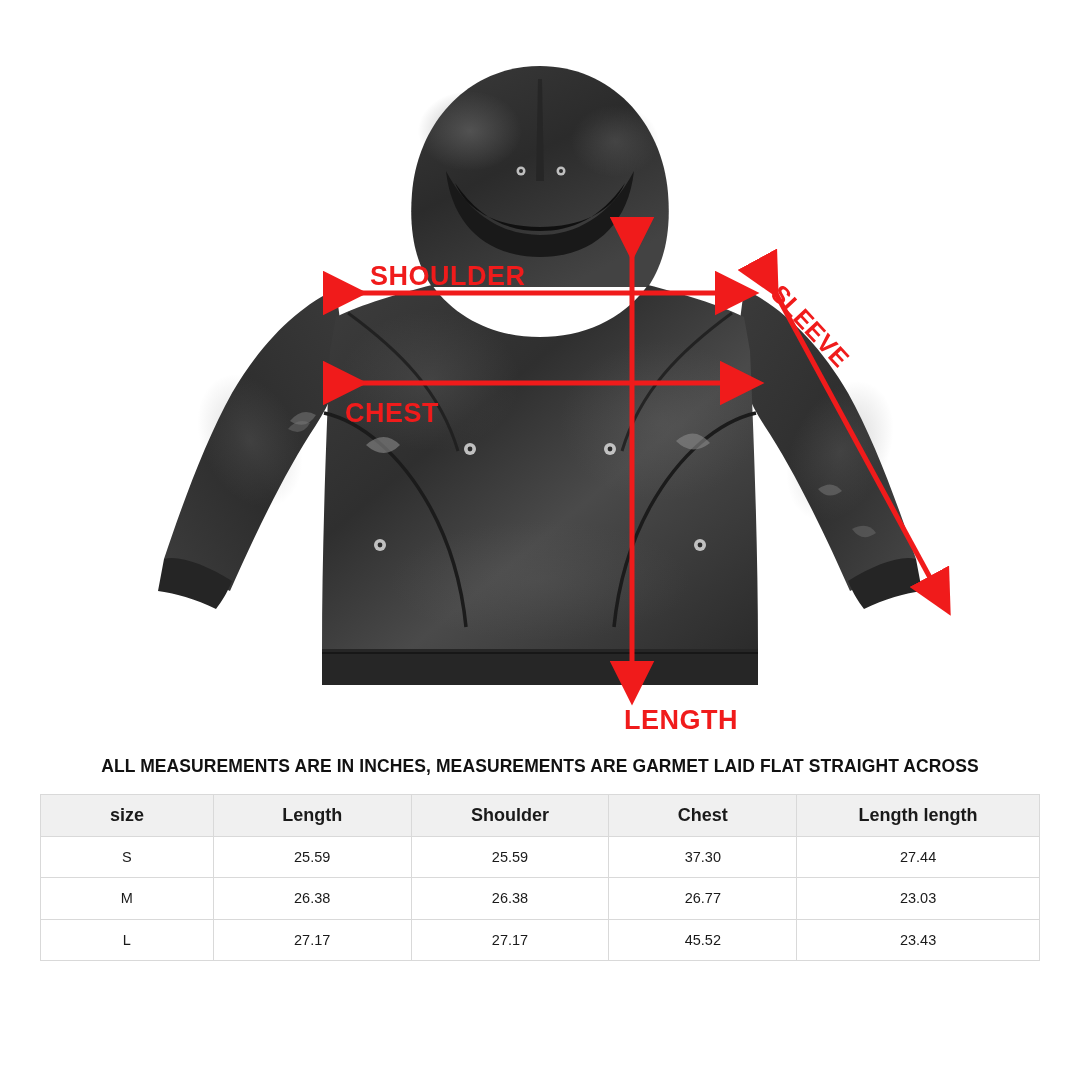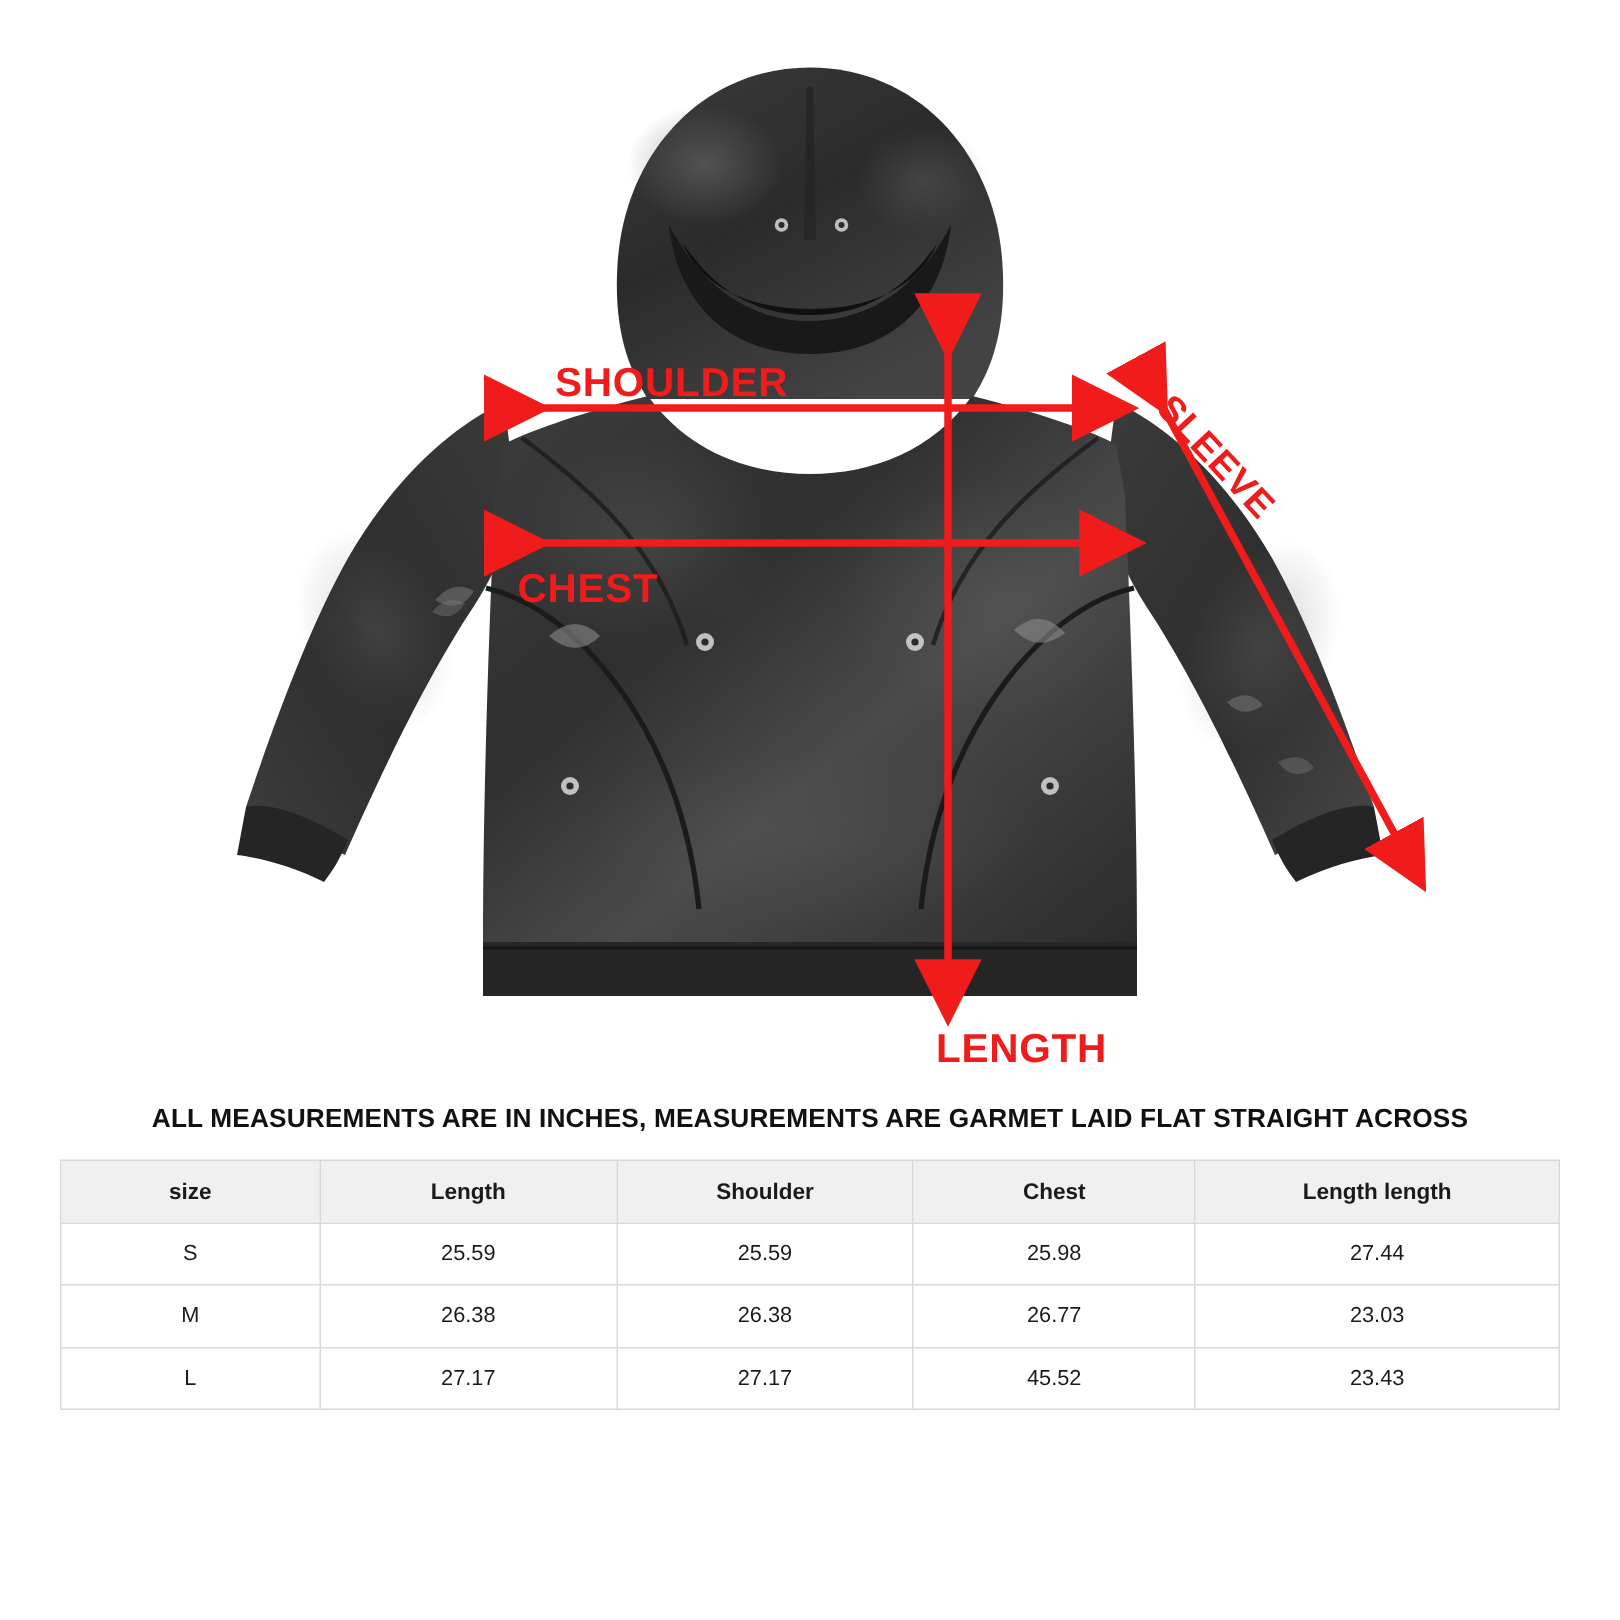--- a/index.html
+++ b/index.html
@@ -7,20 +7,21 @@
     margin: 0; padding: 0;
     width: 1080px; height: 1080px;
     background: #ffffff;
     font-family: "Liberation Sans", sans-serif;
     overflow: hidden;
   }
   #page {
     position: relative;
     width: 1080px; height: 1057px;
     background: #ffffff;
+    margin-top: 21px;
   }
 
   
   #garment-area {
     position: absolute;
     left: 0; top: 0;
     width: 1080px; height: 730px;
   }
   #garment-svg {
     position: absolute;
@@ -83,21 +84,21 @@
   table#size-table td {
     border: 1px solid #d9d9d9;
     text-align: center;
     height: 41.5px;
     padding: 0 4px;
     font-weight: 400;
   }
   table#size-table thead th {
     background: #f0f0f0;
     font-weight: 700;
-    font-size: 15px;
+    font-size: 18px;
   }
   table#size-table tbody td:first-child { width: 173px; }
   table#size-table tbody td:nth-child(2) { width: 198px; }
   table#size-table tbody td:nth-child(3) { width: 198px; }
   table#size-table tbody td:nth-child(4) { width: 188px; }
   table#size-table tbody td:nth-child(5) { width: 243px; }
 </style>
 </head>
 <body>
 
@@ -239,21 +240,21 @@
           <th>Shoulder</th>
           <th>Chest</th>
           <th>Length length</th>
         </tr>
       </thead>
       <tbody>
         <tr>
           <td>S</td>
           <td>25.59</td>
           <td>25.59</td>
-          <td>25.98</td>
+          <td>37.30</td>
           <td>27.44</td>
         </tr>
         <tr>
           <td>M</td>
           <td>26.38</td>
           <td>26.38</td>
           <td>26.77</td>
           <td>23.03</td>
         </tr>
         <tr>

